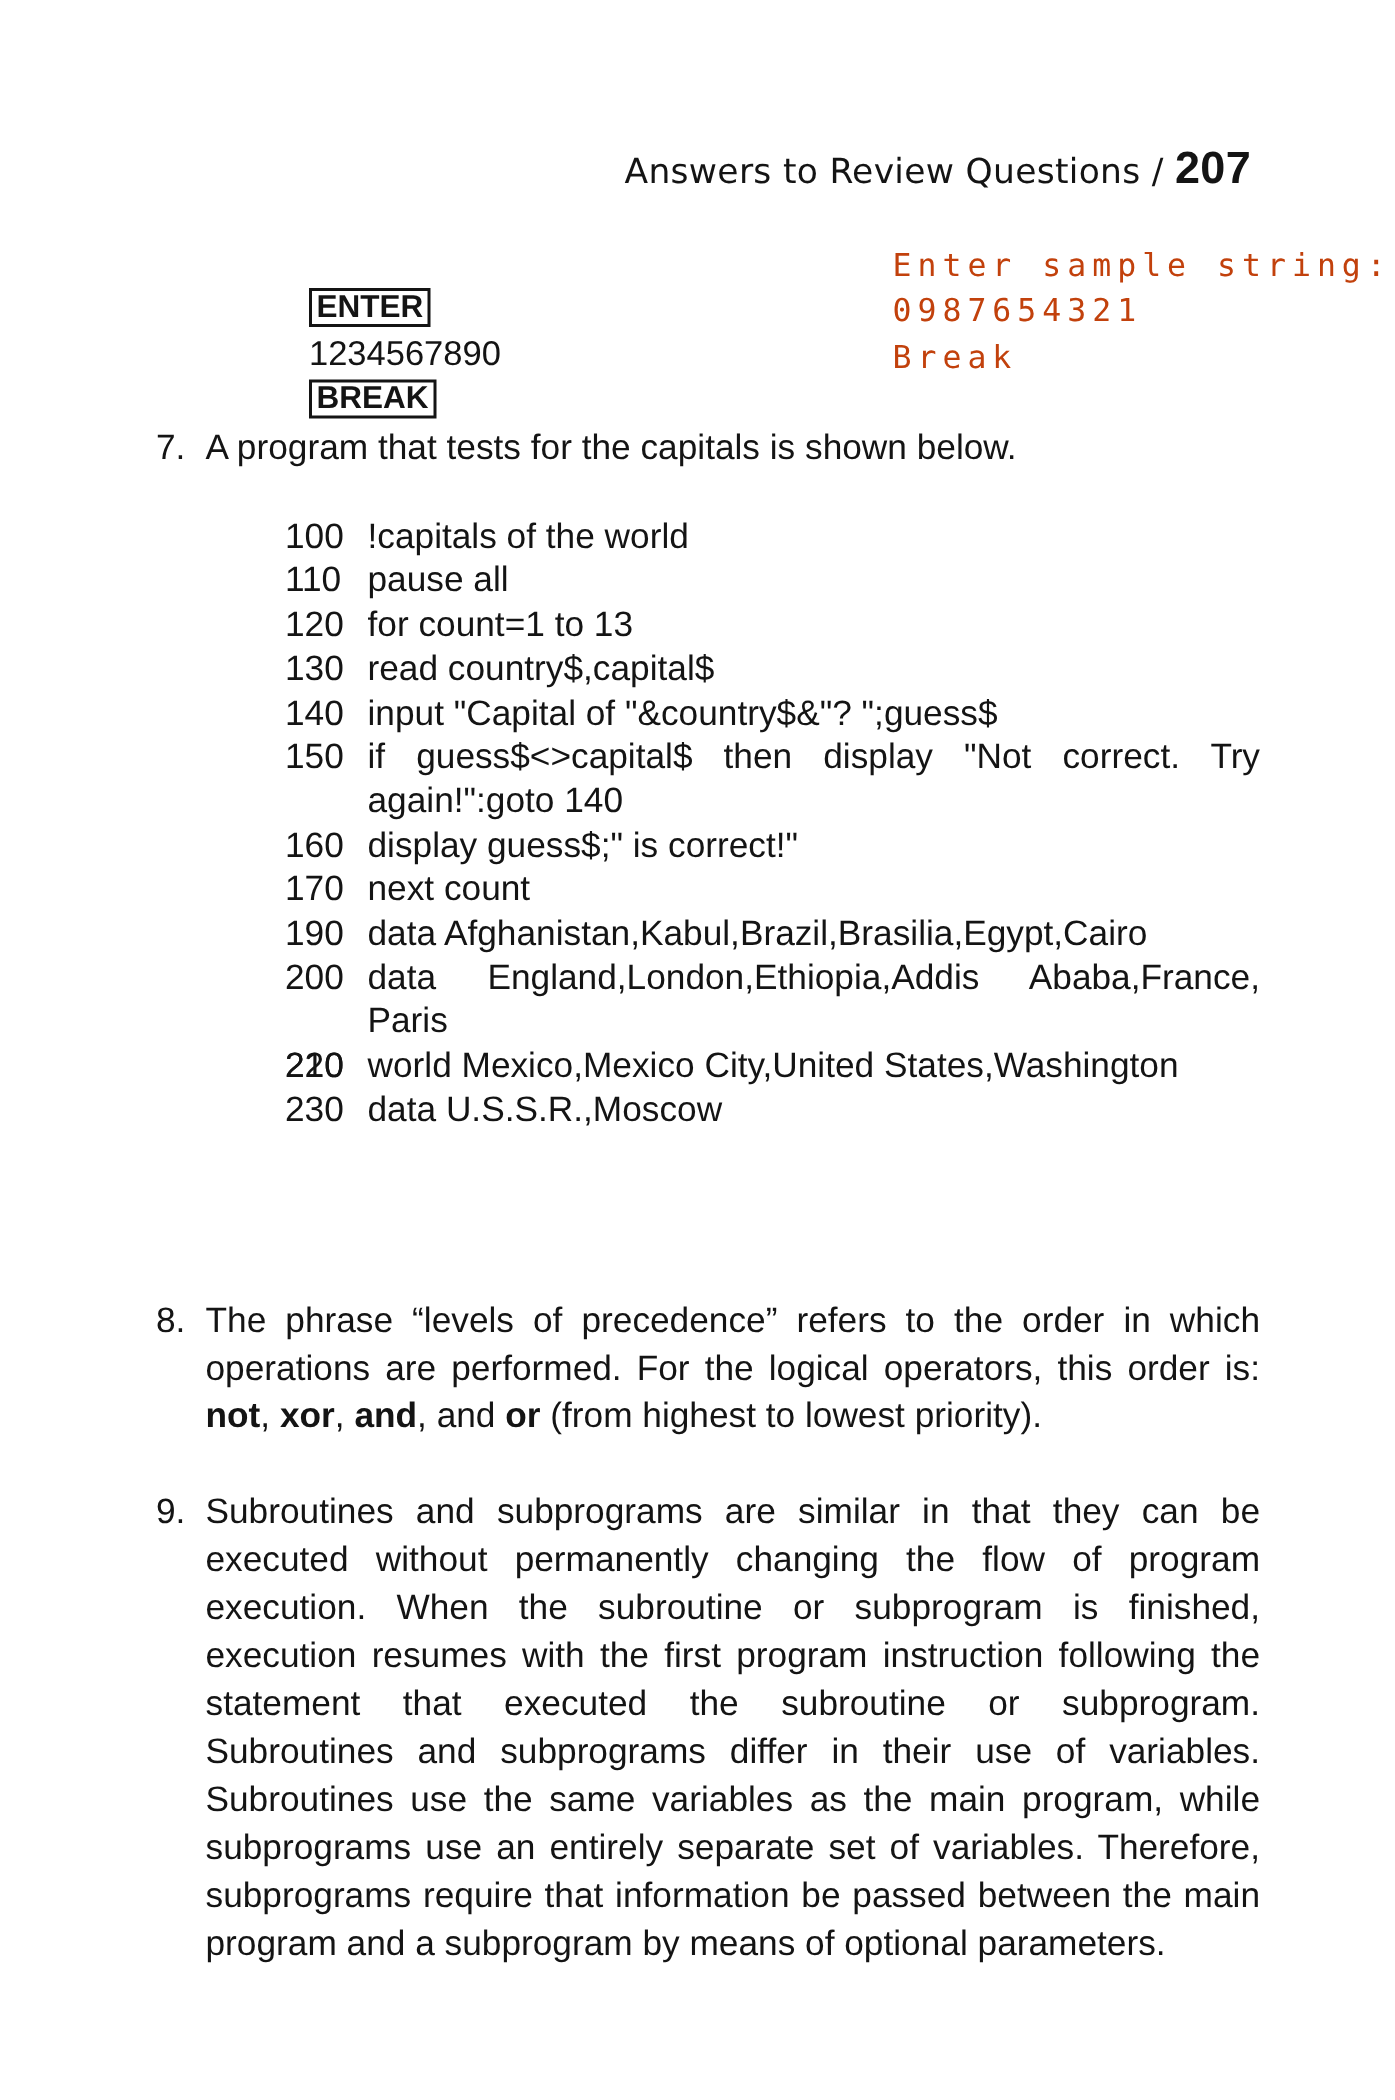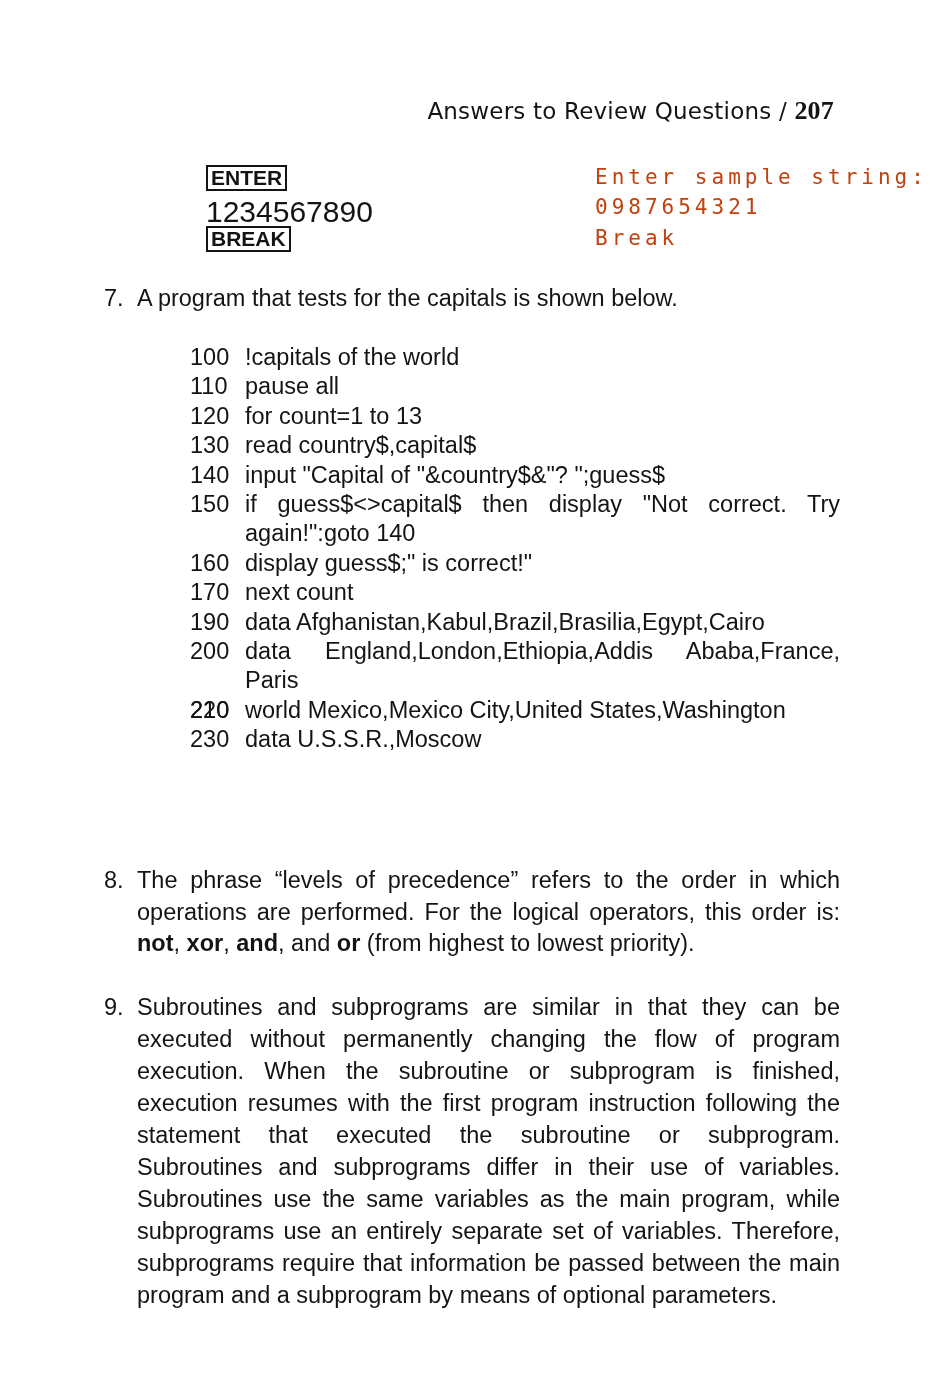--- a/index.html
+++ b/index.html
@@ -6,30 +6,30 @@
     body {
       width: 930px; height: 1400px; position: relative; overflow: hidden;
       color: #141414;
       font-family: "Liberation Sans", sans-serif;
     }
     .header {
       position: absolute; top: 96px; right: 96px;
       font-family: "DejaVu Sans", sans-serif;
       font-size: 23px; letter-spacing: 0.2px;
     }
-    .header .pg { font-family: Liberation Serif, serif; font-weight: bold; font-size: 26px; }
+    .header .pg { font-family: Liberation Sans, sans-serif; font-weight: bold; font-size: 30px; }
 
     .io { position: absolute; left: 206px; top: 165px; }
-    .io-row { position: absolute; height: 30px; white-space: nowrap; }
+    .io-row { position: absolute; height: 30px; white-space: nowrap; margin-top: 27px; }
     .key {
       display: inline-block; border: 2px solid #141414; padding: 0 3px;
       font-weight: bold; font-size: 21px; line-height: 22px;
       font-family: "Liberation Sans", sans-serif;
     }
-    .input-text { font-size: 30px; }
+    .input-text { font-size: 23px; }
     .lcd {
       position: absolute; left: 389px; white-space: nowrap;
       font-family: "DejaVu Sans Mono", monospace; font-size: 21px;
       letter-spacing: 4px; color: #c2410c;
     }
 
     .q { position: absolute; left: 104px; width: 736px; font-size: 23.5px; line-height: 31.5px; }
     .q .num { position: absolute; left: 0; top: 0; }
     .q .body { margin-left: 33px; text-align: justify; }
 

